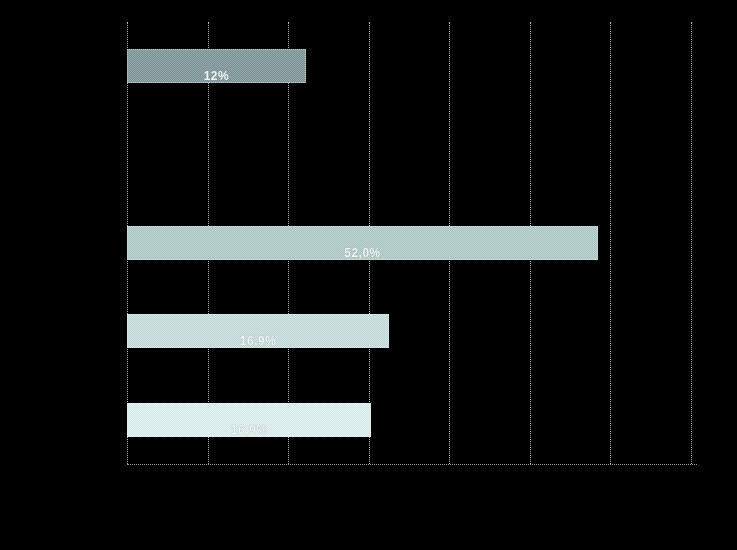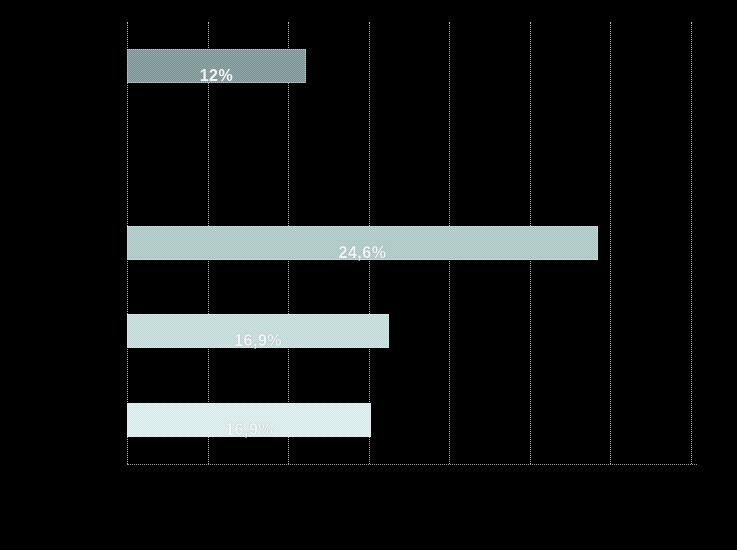--- a/index.html
+++ b/index.html
@@ -34,21 +34,21 @@
     height: 34px;
     display: flex;
     align-items: center;
     justify-content: center;
     border: 1px dotted rgba(230,240,240,0.55);
     box-sizing: border-box;
     background-size: 2px 2px;
   }
   .bar-label {
     color: #f2f5f5;
-    font-size: 16px;
+    font-size: 12px;
     font-weight: bold;
     letter-spacing: 0.5px;
     text-shadow: 0 0 1px rgba(120,140,140,0.8);
     white-space: nowrap;
     margin-top: 20px;
   }
 </style>
 </head>
 <body>
 
@@ -60,21 +60,21 @@
       <div class="gridline" style="left: 368.714px; top: 22px; height: 442px; border-left-color: rgb(184, 184, 184);"></div>
       <div class="gridline" style="left: 449.286px; top: 22px; height: 442px; border-left-color: rgb(184, 184, 184);"></div>
       <div class="gridline" style="left: 529.857px; top: 22px; height: 442px; border-left-color: rgb(184, 184, 184);"></div>
       <div class="gridline" style="left: 610.429px; top: 22px; height: 442px; border-left-color: rgb(184, 184, 184);"></div>
       <div class="gridline" style="left: 691px; top: 22px; height: 442px; border-left-color: rgb(184, 184, 184);"></div>
       <div class="axis-x" style="left: 127px; width: 570px; top: 464px; border-top-color: rgb(160, 160, 160);"></div>
       <div class="bar" style="left: 127px; top: 49.2px; width: 178.788px; background: repeating-conic-gradient(rgb(127, 144, 148) 0%, rgb(127, 144, 148) 25%, rgb(143, 168, 168) 0%, rgb(143, 168, 168) 50%) 0% 0% / 2px 2px;">
         <span class="bar-label">12%</span>
       </div>
       <div class="bar" style="left: 127px; top: 226px; width: 470.94px; background: repeating-conic-gradient(rgb(166, 194, 193) 0%, rgb(166, 194, 193) 25%, rgb(190, 212, 211) 0%, rgb(190, 212, 211) 50%) 0% 0% / 2px 2px;">
-        <span class="bar-label">24,6%</span>
+        <span class="bar-label">52,0%</span>
       </div>
       <div class="bar" style="left: 127px; top: 314.4px; width: 262.26px; background: repeating-conic-gradient(rgb(188, 214, 213) 0%, rgb(188, 214, 213) 25%, rgb(210, 228, 227) 0%, rgb(210, 228, 227) 50%) 0% 0% / 2px 2px;">
         <span class="bar-label">16,9%</span>
       </div>
       <div class="bar" style="left: 127px; top: 402.8px; width: 244.212px; background: repeating-conic-gradient(rgb(210, 231, 231) 0%, rgb(210, 231, 231) 25%, rgb(230, 242, 242) 0%, rgb(230, 242, 242) 50%) 0% 0% / 2px 2px;">
         <span class="bar-label">16,9%</span>
       </div>
     </div>
 </div>
 

